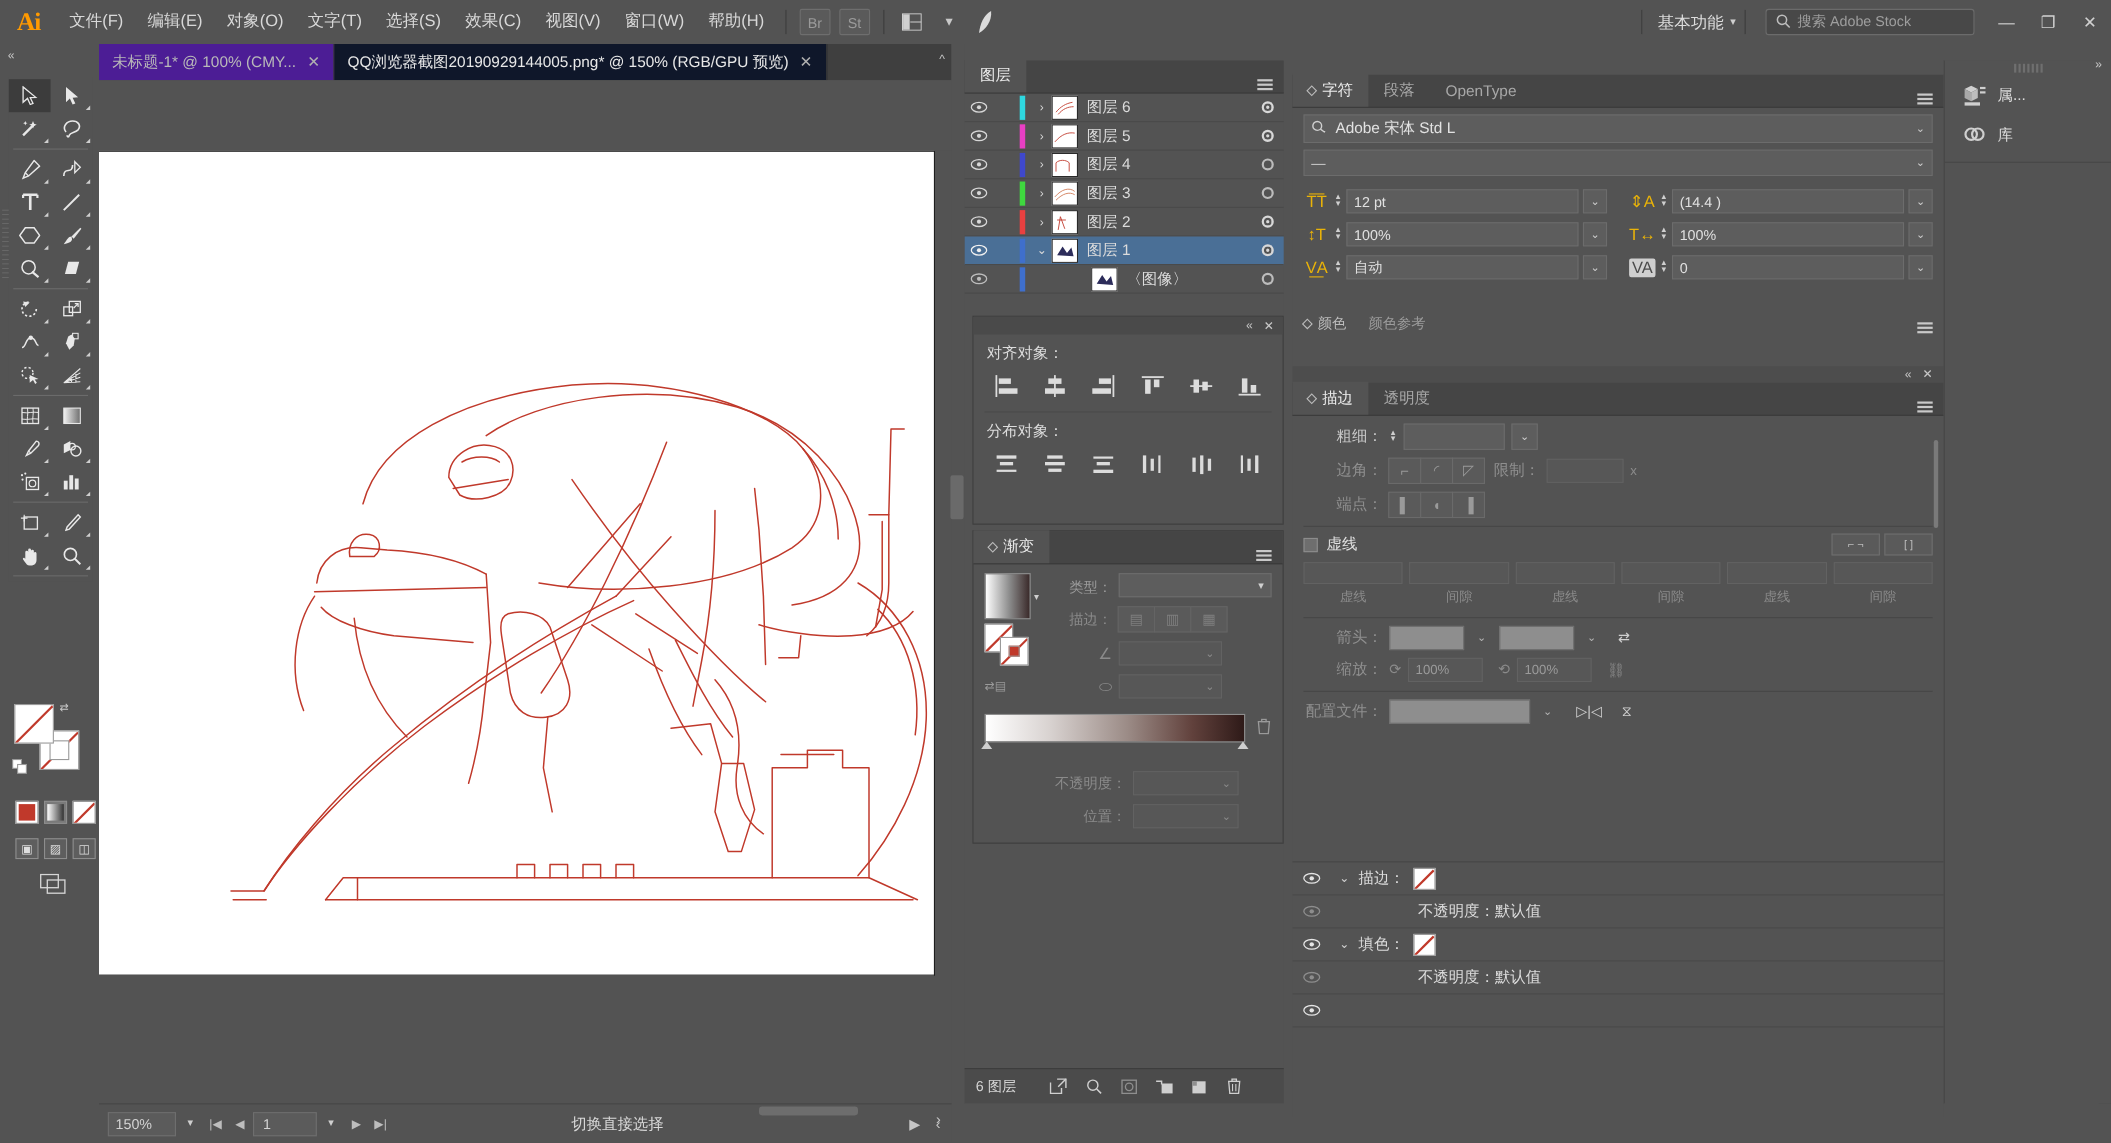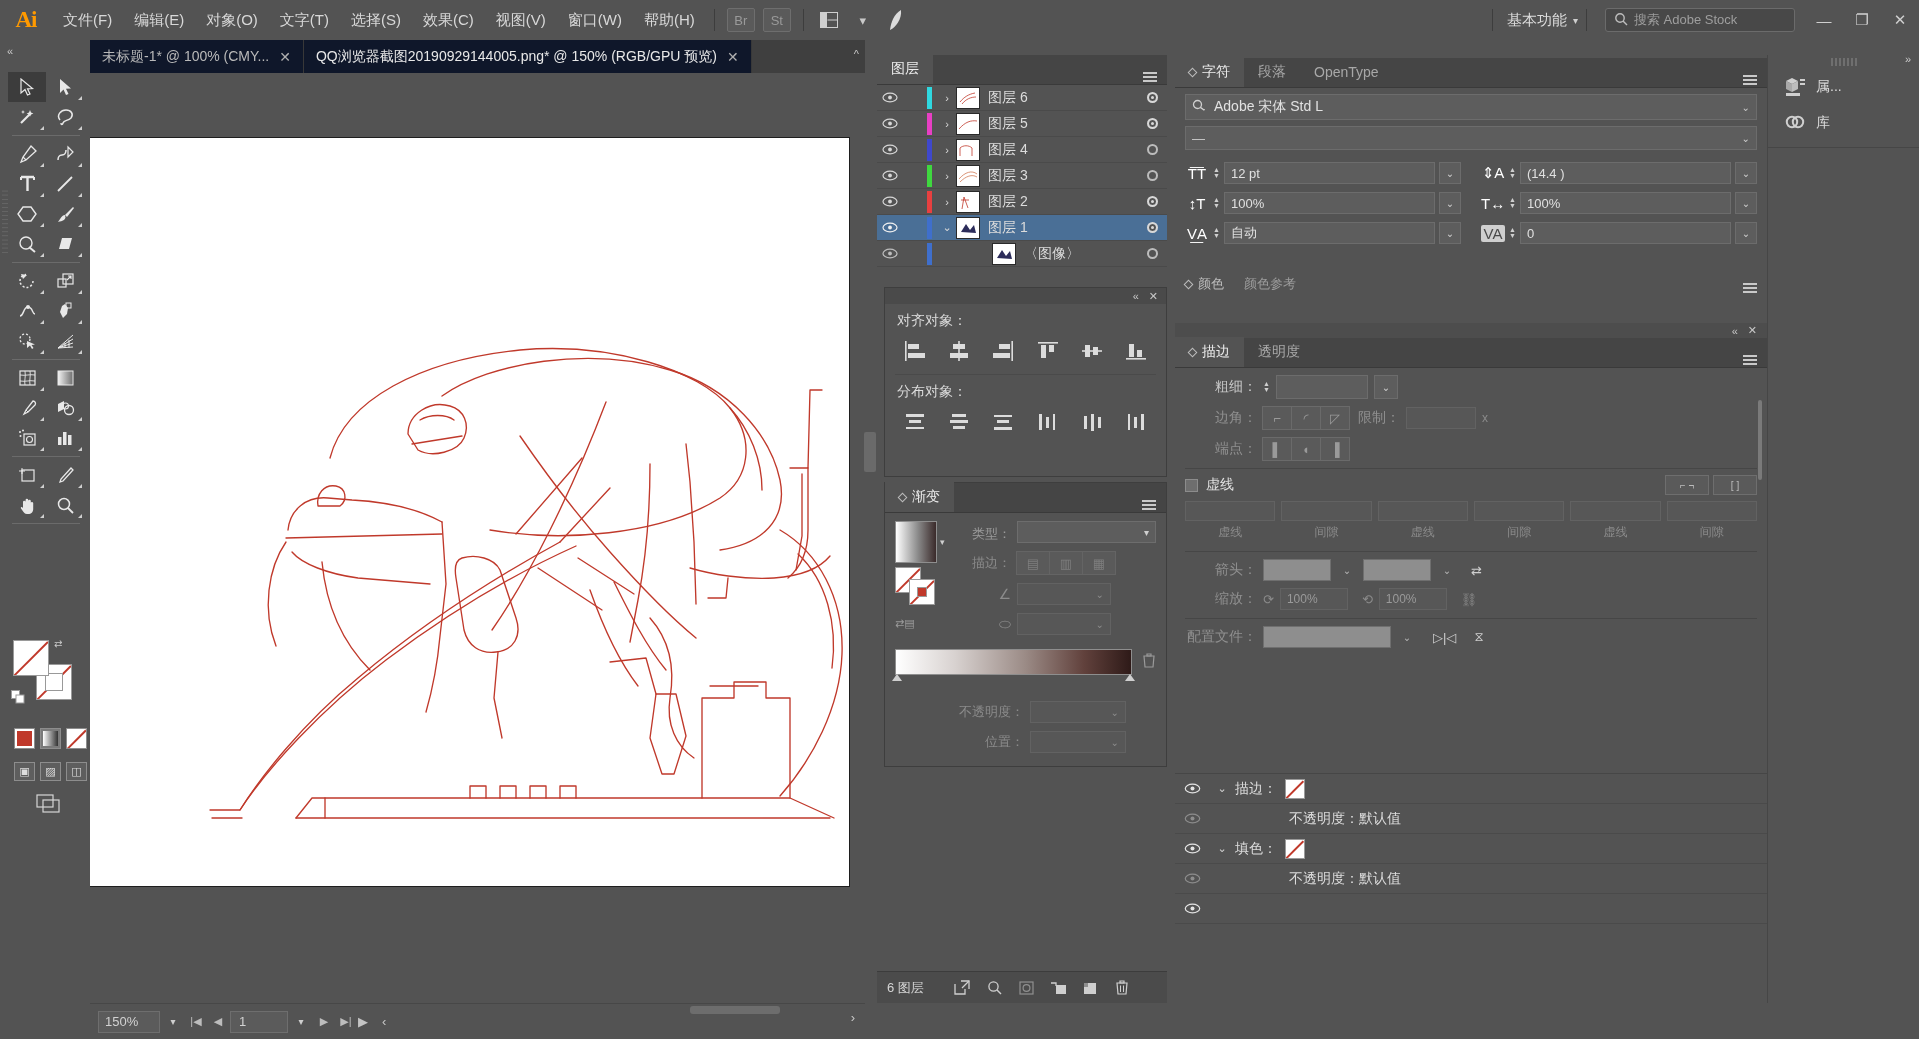--- a/index.html
+++ b/index.html
@@ -98,21 +98,21 @@
   .screenmode { position:absolute; left:26px; top:152px; width:30px; height:24px;
          display:flex;align-items:center;justify-content:center;}
 
   
   .tabstrip {
     position:absolute; left:90px; top:40px; width:775px; height:33px; background:#3f3f3f;
     display:flex; align-items:flex-end;
   }
   .dtab {
     height:33px; display:flex; align-items:center; gap:10px; padding:0 12px;
-    font-size:14px; color:#b9b9b9; background:#0f172a; border-right:1px solid #383838;
+    font-size:14px; color:#b9b9b9; background:#4c1d95; border-right:1px solid #383838;
     white-space:nowrap;
   }
   .dtab.active { background:#0f172a; color:#e8e8e8; }
   .dtab .x { font-size:14px; color:#b0b0b0; }
   .tab-more { position:absolute; right:6px; top:8px; color:#c8c8c8; font-size:11px; }
 
   
   .docarea {
     position:absolute; left:90px; top:73px; width:775px; height:930px; background:#535353;
     overflow:hidden;
@@ -211,33 +211,33 @@
   .row-lbl { font-size:13px; color:#9b9b9b; text-align:right; }
   .sel-box { background:#5d5d5d; border:1px solid #6d6d6d; height:22px; display:flex;
      align-items:center; justify-content:flex-end; padding-right:6px; color:#cfcfcf; font-size:10px;}
   .sel-box.dis { background:#575757; border-color:#626262; color:#8b8b8b; }
   .grad-bar { height:26px; border:1px solid #8e8e8e;
      background:linear-gradient(90deg,#ffffff 0%,#d8d2d0 25%,#9b8b86 55%,#61413c 80%,#2e1a18 100%); }
   .stopmark { position:absolute; bottom:-7px; width:0;height:0;
      border-left:5px solid transparent;border-right:5px solid transparent;border-bottom:7px solid #cfcfcf;}
 
   
-  .rdock { position:absolute; left:1175px; top:58px; width:592px; height:948px; background:#535353; }
+  .rdock { position:absolute; left:1175px; top:68px; width:592px; height:948px; background:#535353; }
   .char { position:absolute; left:0; top:0; width:592px; height:210px; }
   .char-body { padding:6px 10px; }
   .fontfield {
     height:26px; background:#5d5d5d; border:1px solid #6c6c6c; display:flex; align-items:center;
     padding:0 6px; gap:8px; font-size:14px; color:#e2e2e2;
   }
   .fontfield .caret { margin-left:auto; font-size:10px; color:#c9c9c9; }
   .stylefield { height:24px; margin-top:6px; background:#5d5d5d; border:1px solid #6c6c6c;
     display:flex; align-items:center; padding:0 6px; font-size:13px; color:#cfcfcf; }
   .cgrid { display:grid; grid-template-columns:1fr 1fr; gap:4px 20px; margin-top:10px; }
   .cfield { display:flex; align-items:center; gap:4px; height:26px; }
-  .cfield .gl { width:24px; text-align:center; color:#ffffff; font-size:15px; }
+  .cfield .gl { width:24px; text-align:center; color:#eab308; font-size:15px; }
   .spin { display:flex; flex-direction:column; color:#cfcfcf; font-size:7px; line-height:6px; }
   .cinput { flex:1; height:22px; background:#5d5d5d; border:1px solid #6c6c6c;
      display:flex; align-items:center; padding-left:6px; font-size:13px; color:#e0e0e0; }
   .cdrop { width:22px; height:22px; background:#5d5d5d; border:1px solid #6c6c6c;
      display:flex;align-items:center;justify-content:center;font-size:10px;color:#cfcfcf;}
 
   .stroke { position:absolute; left:0; top:265px; width:592px; height:440px; }
   .stroke-topbar { height:15px; background:#4d4d4d; display:flex; align-items:center;
      justify-content:flex-end; gap:10px; padding-right:10px; color:#c8c8c8; font-size:11px; }
   .srow { display:flex; align-items:center; gap:6px; margin:7px 10px; }
@@ -663,20 +663,21 @@
 
   <div class="statusbar">
     <div class="zoom-field">150%</div>
     <div class="sb-caret">▾</div>
     <div class="sb-nav">|◀</div>
     <div class="sb-nav">◀</div>
     <div class="page-field">1</div>
     <div class="sb-caret">▾</div>
     <div class="sb-nav">▶</div>
     <div class="sb-nav">▶|</div>
+    <div class="status-msg">切换直接选择</div>
     <div class="sb-right">
       <span>▶</span>
       <span>‹</span>
     </div>
   </div>
   <div style="position:absolute;left:690px;top:1006px;width:90px;height:8px;background:#6d6d6d;border-radius:3px;"></div>
   <div style="position:absolute;left:842px;top:1005px;width:22px;height:24px;display:flex;align-items:center;justify-content:center;color:#c8c8c8;">›</div>
 
   <div class="panel layers">
     <div class="panel-head">

